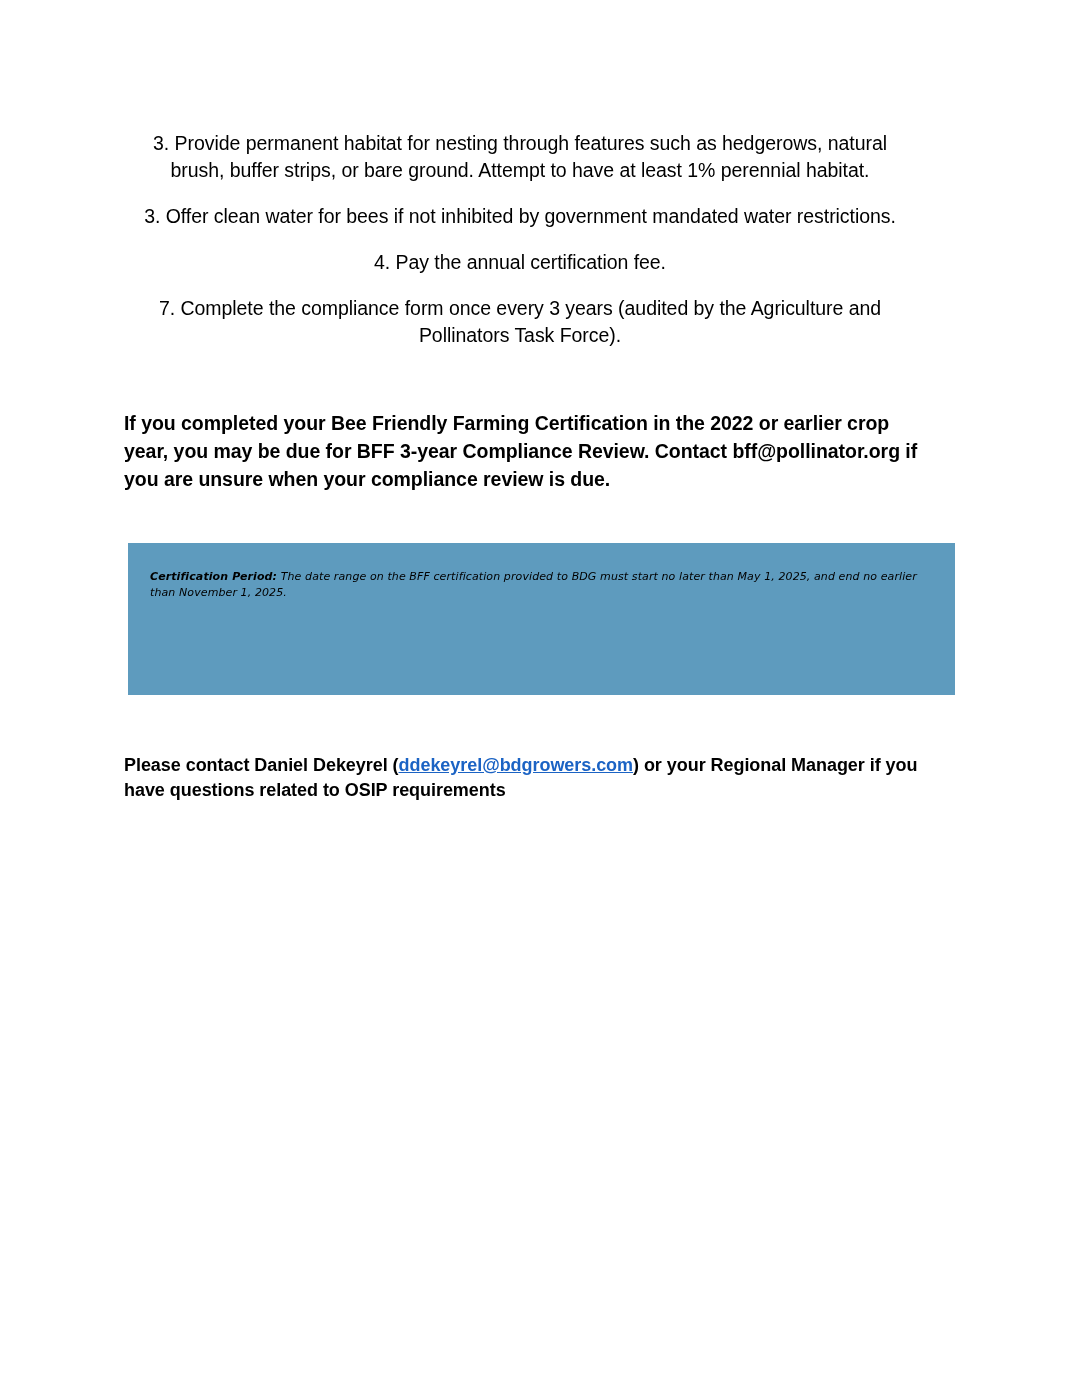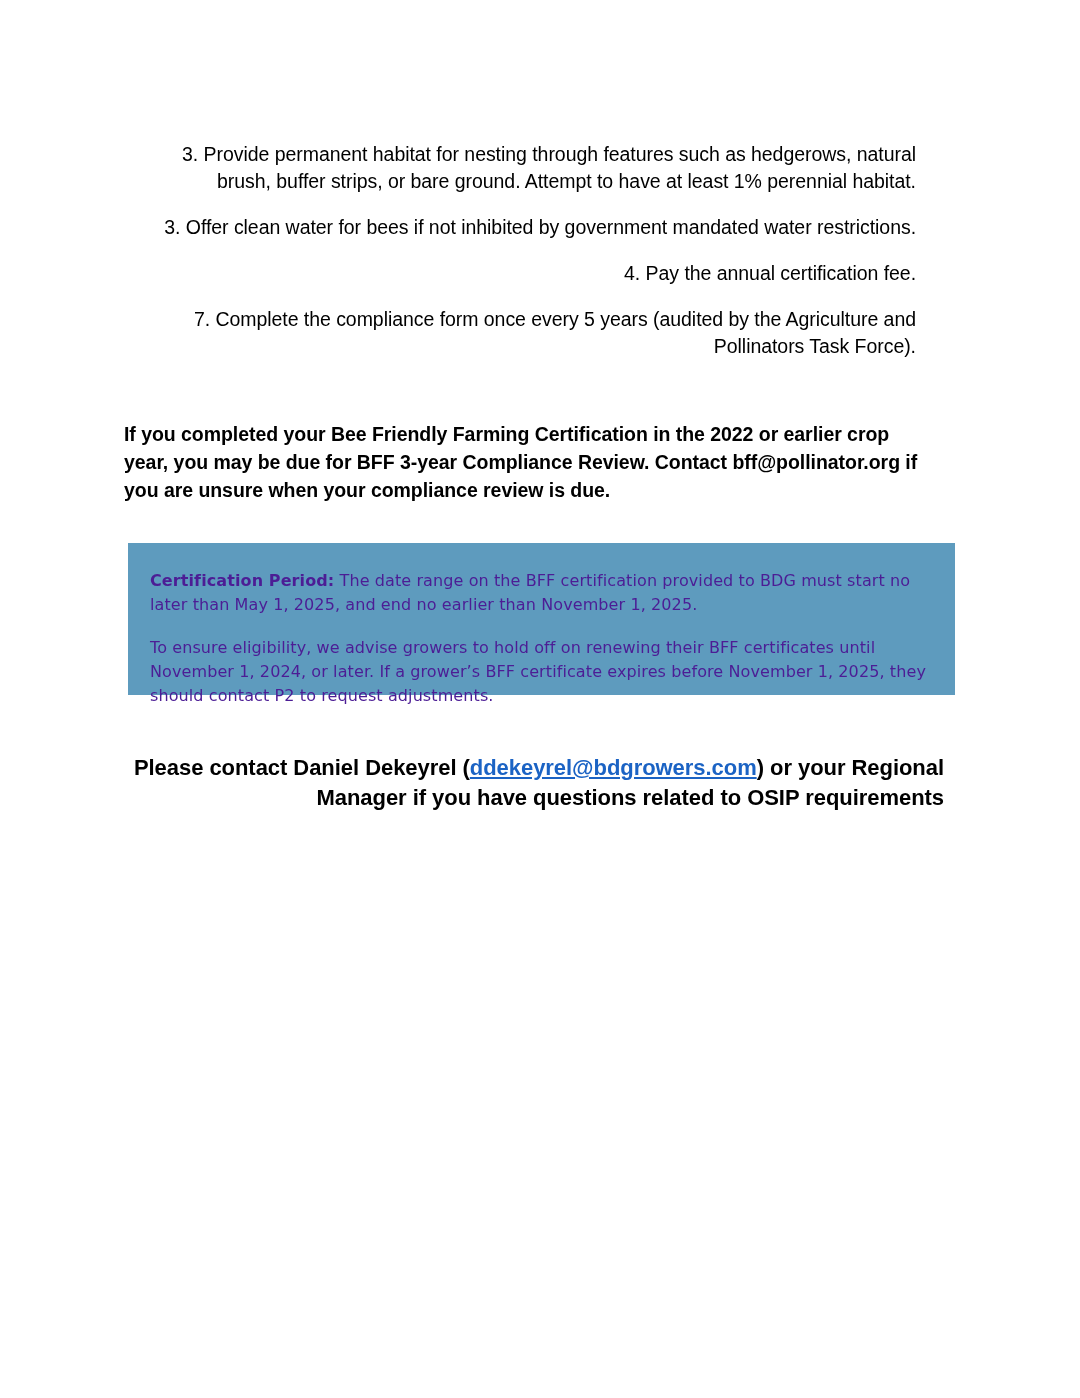--- a/index.html
+++ b/index.html
@@ -33,22 +33,22 @@
   
   .req-list {
     margin: 0;
     padding: 0;
     list-style: none;
   }
   .req-item {
     font-size: 19.5px;
     line-height: 1.38;
     color: #000000;
-    margin: 16px 0 19px 0;
-    text-align: right;
+    margin: 5px 0 19px 0;
+    text-align: center;
     letter-spacing: -0.05px;
   }
 
   
   .notice {
     margin: 0;
     padding: 0;
     font-size: 19.5px;
     line-height: 1.42;
     font-weight: bold;
@@ -66,41 +66,42 @@
     left: 128px;
     top: 543px;
     width: 827px;
     height: 152px;
     background: #5e9bbe;
     box-sizing: border-box;
     padding: 26px 24px 20px 22px;
   }
   .callout p {
     margin: 0;
-    color: #4c1d95;
-    font-size: 16px;
+    color: #000000;
+    font-size: 11px;
     line-height: 1.48;
     letter-spacing: 0.1px;
     font-family: "DejaVu Sans", sans-serif;
+    font-style: italic;
   }
   .callout p.second {
     margin-top: 20px;
   }
   .callout .lead {
     font-weight: bold;
   }
 
   
   .contact {
     position: absolute;
     left: 124px;
     top: 753px;
     width: 820px;
-    text-align: right;
-    font-size: 22px;
+    text-align: left;
+    font-size: 18px;
     line-height: 1.38;
     font-weight: bold;
     color: #000000;
     letter-spacing: -0.05px;
   }
   .contact a,
   .contact .maillink {
     color: #1b63c4;
     text-decoration: underline;
     font-weight: bold;
@@ -110,31 +111,30 @@
 <body>
 
 <div class="page">
 
   <div class="content">
 
     <ul class="req-list">
       <li class="req-item">3. Provide permanent habitat for nesting through features such as hedgerows, natural brush, buffer strips, or bare ground. Attempt to have at least 1% perennial habitat.</li>
       <li class="req-item">3. Offer clean water for bees if not inhibited by government mandated water restrictions.</li>
       <li class="req-item">4. Pay the annual certification fee.</li>
-      <li class="req-item">7. Complete the compliance form once every 5 years (audited by the Agriculture and Pollinators Task Force).</li>
+      <li class="req-item">7. Complete the compliance form once every 3 years (audited by the Agriculture and Pollinators Task Force).</li>
     </ul>
 
     <div class="notice-wrap">
       <p class="notice">If you completed your Bee Friendly Farming Certification in the 2022 or earlier crop year, you may be due for BFF 3-year Compliance Review. Contact bff@pollinator.org if you are unsure when your compliance review is due.</p>
     </div>
 
   </div>
 
   <div class="callout">
     <p><span class="lead">Certification Period:</span><span> The date range on the BFF certification provided to BDG must start no later than May 1, 2025, and end no earlier than November 1, 2025.</span></p>
-    <p class="second">To ensure eligibility, we advise growers to hold off on renewing their BFF certificates until November 1, 2024, or later. If a grower’s BFF certificate expires before November 1, 2025, they should contact P2 to request adjustments.</p>
   </div>
 
   <div class="contact">
     <span>Please contact Daniel Dekeyrel (</span><span class="maillink">ddekeyrel@bdgrowers.com</span><span>) or your Regional Manager if you have questions related to OSIP requirements</span>
   </div>
 
 </div>
 
 </body></html>

